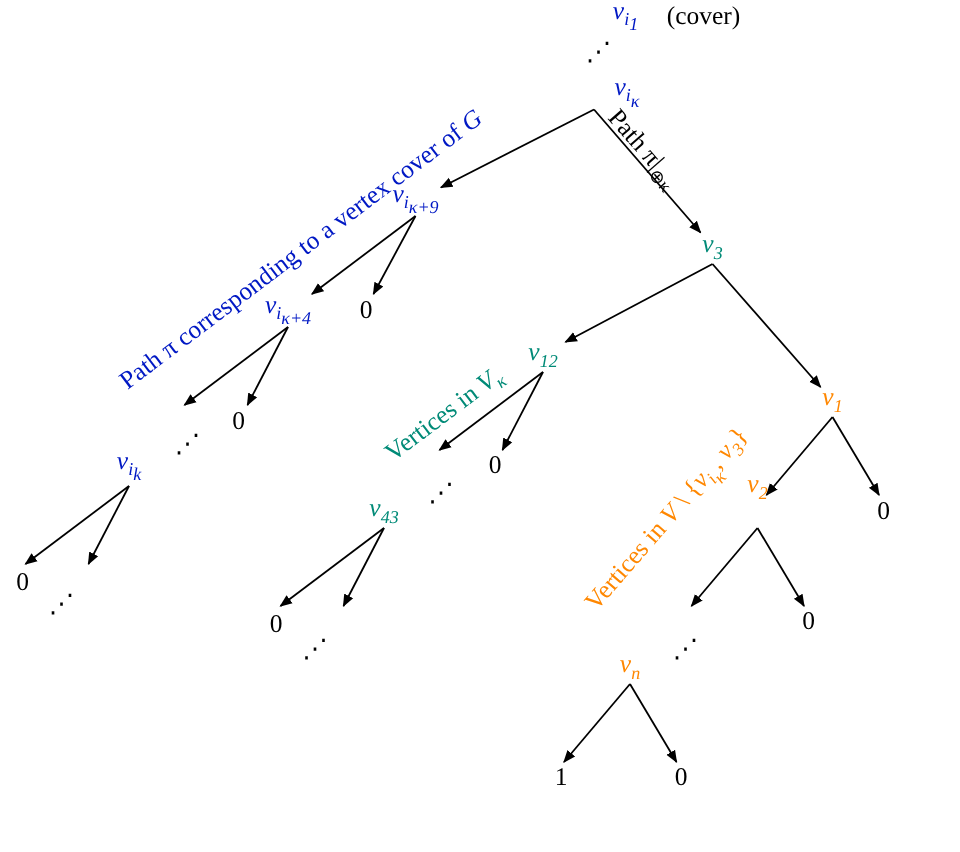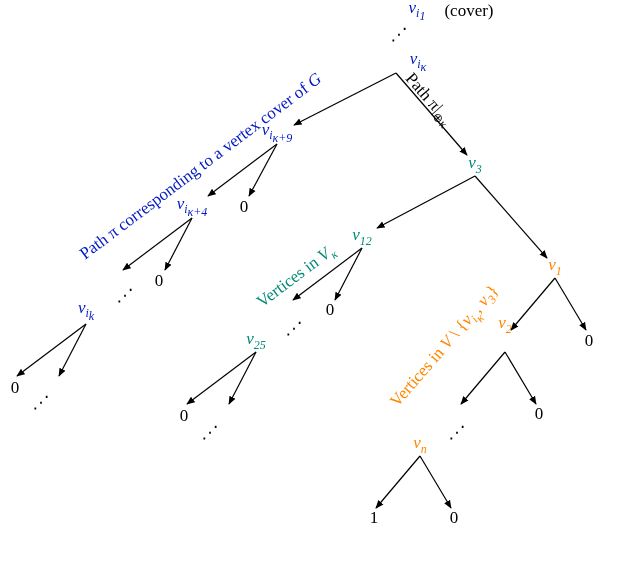--- a/index.html
+++ b/index.html
@@ -61,21 +61,21 @@
 
 <div class="n blue it" style="left:417px;top:11px"><span>v<sub class="sub it">i<sub class="sub">1</sub></sub></span></div>
 <div class="n black" style="left:469px;top:11px">(cover)</div>
 <div class="n blue it" style="left:418px;top:62px"><span>v<sub class="sub it">i<sub class="sub">κ</sub></sub></span></div>
 <div class="n blue it" style="left:277px;top:133px"><span>v<sub class="sub it">i<sub class="sub">κ+9</sub></sub></span></div>
 <div class="n blue it" style="left:192px;top:207px"><span>v<sub class="sub it">i<sub class="sub">κ+4</sub></sub></span></div>
 <div class="n blue it" style="left:86px;top:311px"><span>v<sub class="sub it">i<sub class="sub">k</sub></sub></span></div>
 
 <div class="n teal it" style="left:475px;top:165px"><span>v<sub class="sub">3</sub></span></div>
 <div class="n teal it" style="left:362px;top:237px"><span>v<sub class="sub">12</sub></span></div>
-<div class="n teal it" style="left:256px;top:341px"><span>v<sub class="sub">25</sub></span></div>
+<div class="n teal it" style="left:256px;top:341px"><span>v<sub class="sub">43</sub></span></div>
 
 <div class="n orange it" style="left:555px;top:267px"><span>v<sub class="sub">1</sub></span></div>
 <div class="n orange it" style="left:505px;top:325px"><span>v<sub class="sub">2</sub></span></div>
 <div class="n orange it" style="left:420px;top:445px"><span>v<sub class="sub it">n</sub></span></div>
 
 <div class="n black" style="left:15px;top:388px">0</div>
 <div class="n black" style="left:244px;top:207px">0</div>
 <div class="n black" style="left:159px;top:281px">0</div>
 <div class="n black" style="left:184px;top:416px">0</div>
 <div class="n black" style="left:330px;top:310px">0</div>

